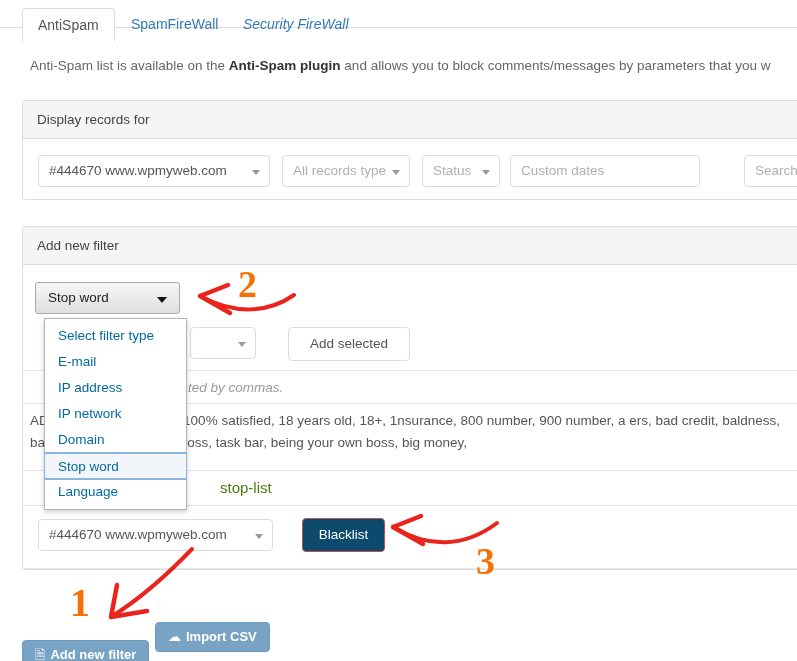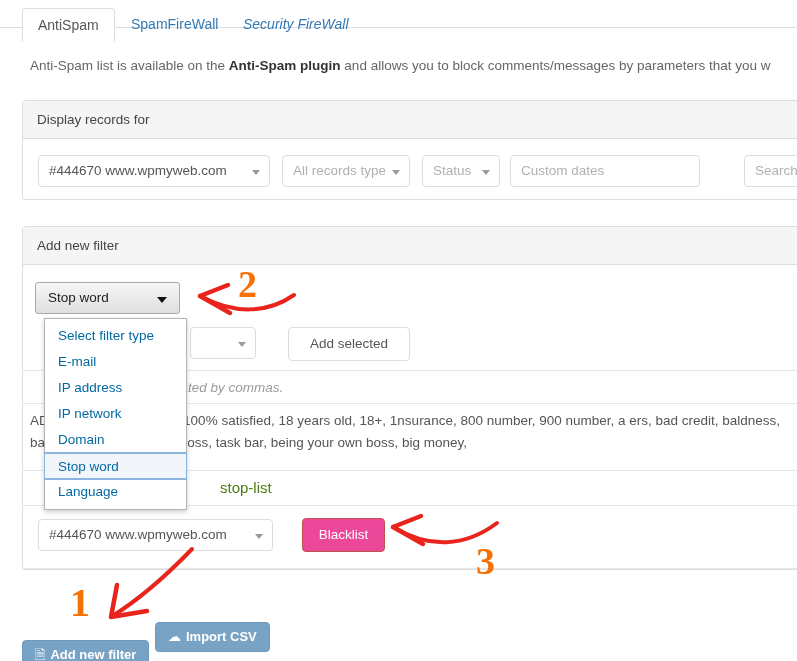--- a/index.html
+++ b/index.html
@@ -232,21 +232,21 @@
     color: #4d7c0f;
     white-space: nowrap;
     margin-left: 35px;
   }
 
   #sel-site2 { left: 38px; top: 519px; width: 235px; }
 
   #btn-blacklist {
     left: 302px; top: 518px; width: 83px; height: 34px;
     line-height: 32px;
-    background: #ec4899;
+    background: #0c4a6e;
     border: 1px solid #c0514d;
     color: #fff;
   }
 
   
   .btn-blue {
     position: absolute;
     box-sizing: border-box;
     height: 30px;
     border-radius: 4px;

